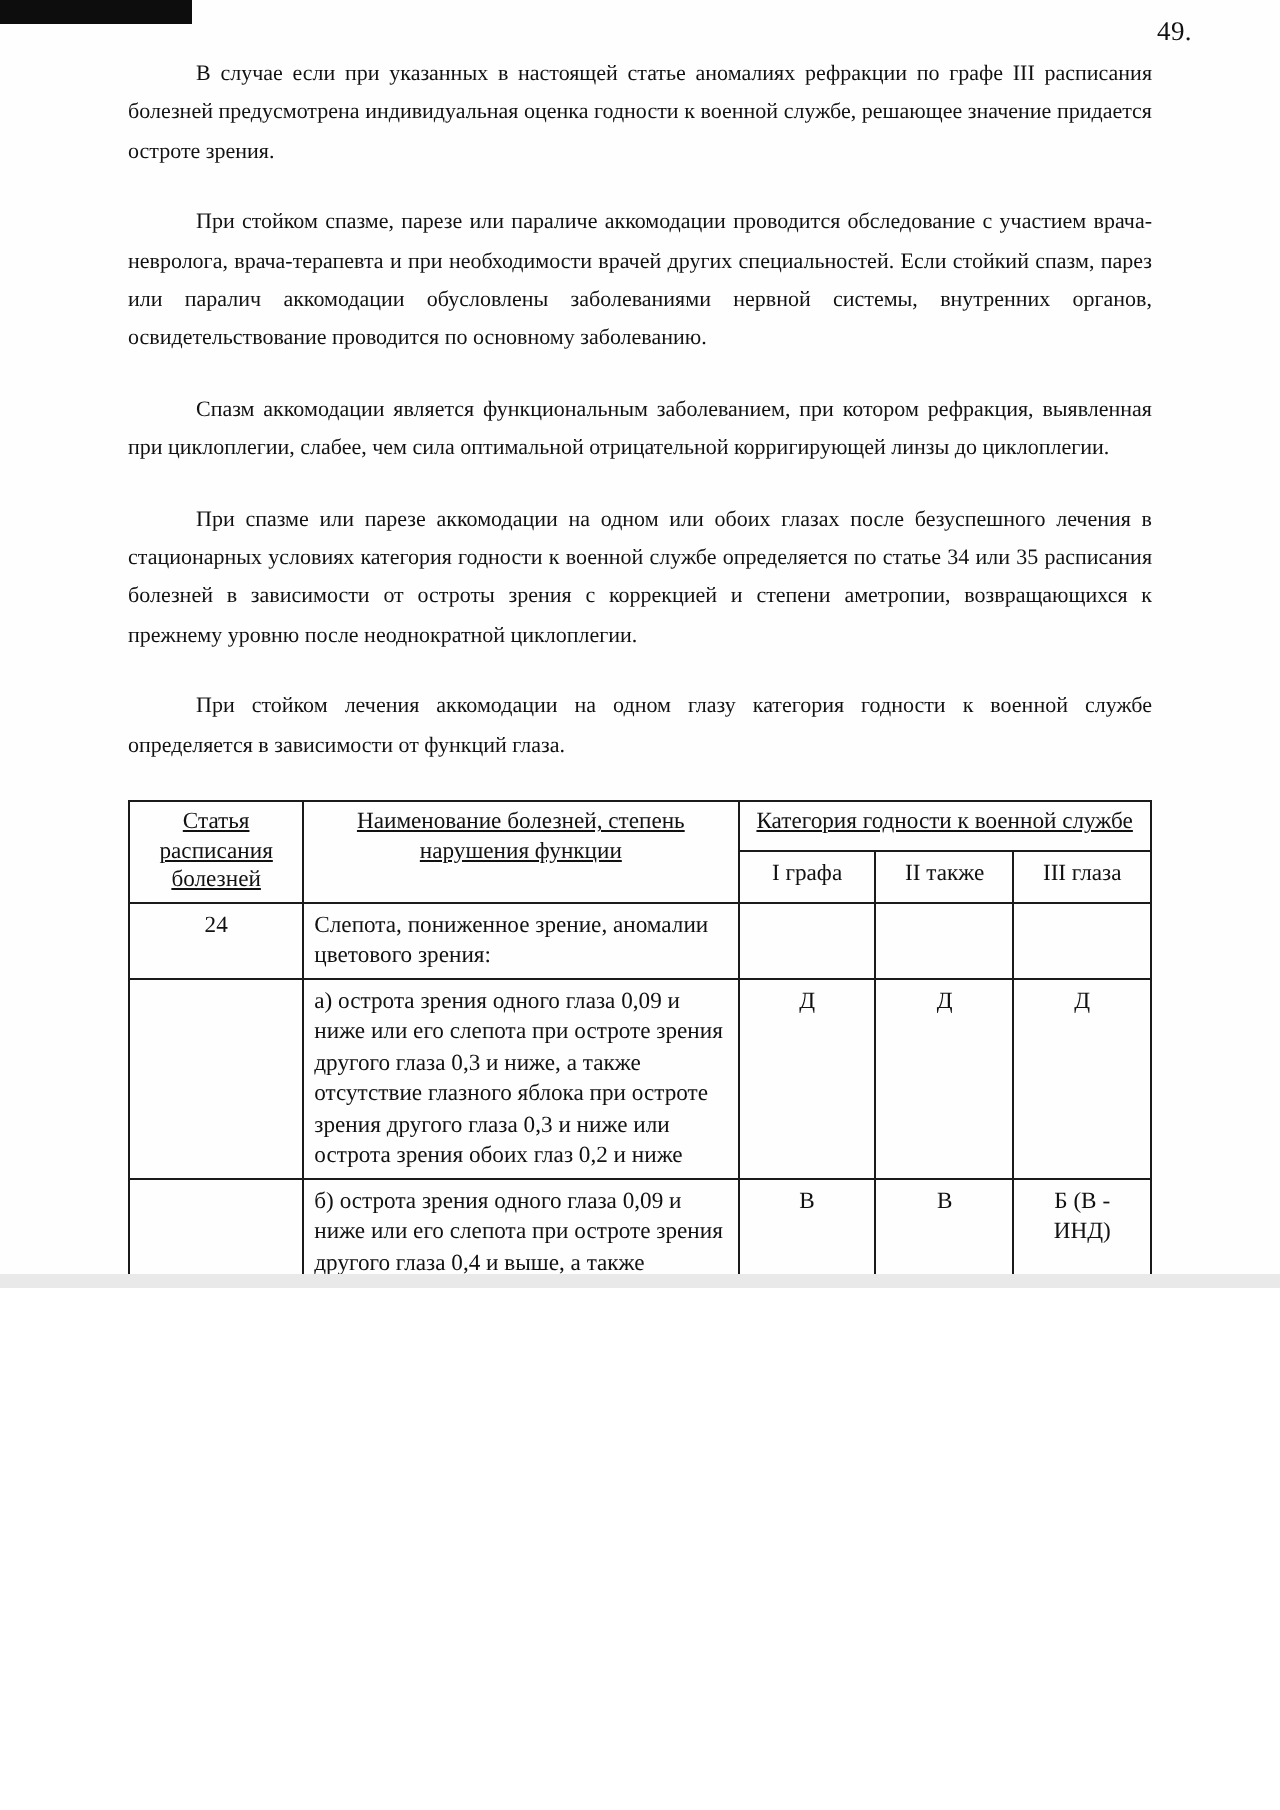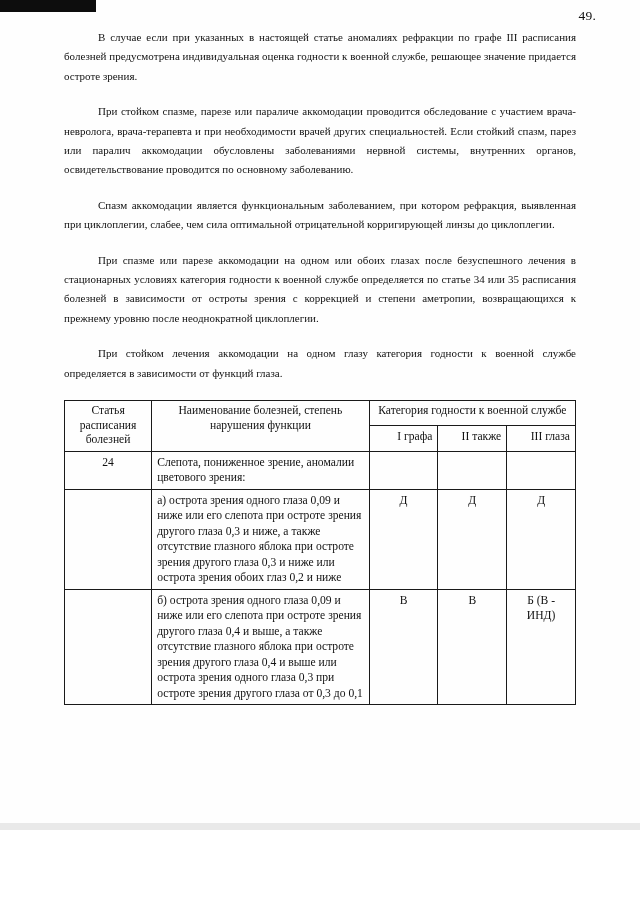--- a/index.html
+++ b/index.html
@@ -3,21 +3,21 @@
 <meta charset="utf-8">
 <style>
   html, body {
     margin: 0;
     padding: 0;
     background: #ffffff;
   }
   .page {
     position: relative;
     width: 640px;
-    height: 830px;
+    height: 644px;
     background: #fefefe;
     font-family: "Liberation Serif", "DejaVu Serif", serif;
     color: #111111;
     overflow: hidden;
   }
   
   .scan-artifact-top {
     position: absolute;
     left: 0;
     top: 0;
@@ -68,23 +68,24 @@
     padding: 3px 5px;
     vertical-align: top;
     font-weight: normal;
   }
   th.hdr {
     text-align: center;
     font-weight: bold;
     vertical-align: middle;
     line-height: 14.5px;
     padding: 4px 3px;
+    text-decoration: underline;
   }
   th.sub {
-    text-align: right;
+    text-align: center;
     font-weight: normal;
     vertical-align: middle;
     padding: 2px 2px;
   }
   td.art-num {
     text-align: center;
     width: 42px;
   }
   td.name-cell {
     width: 226px;

